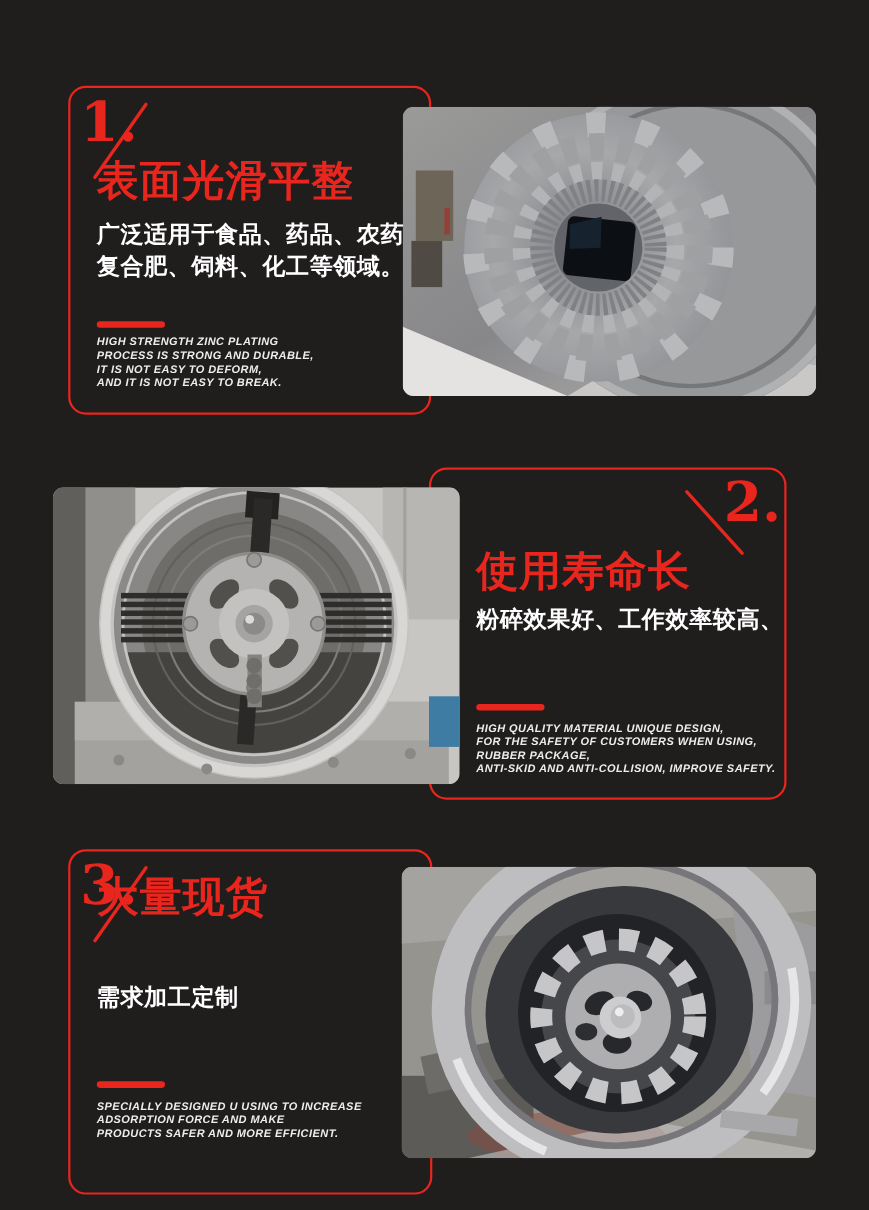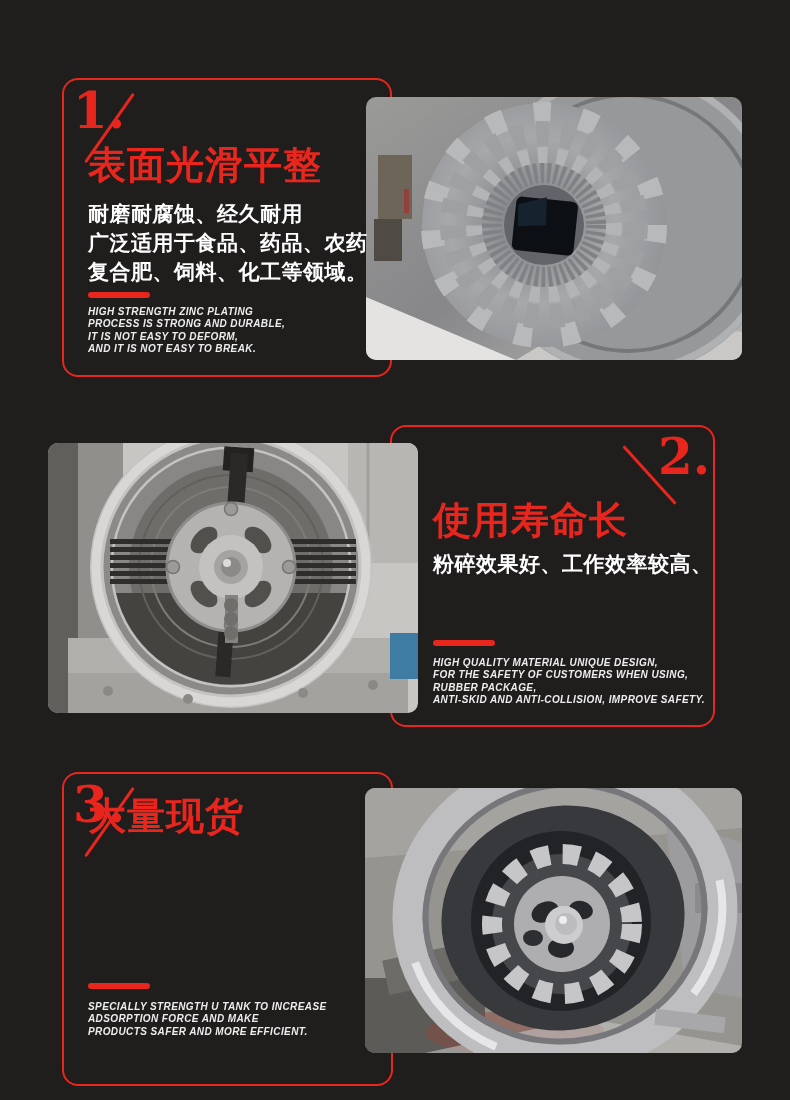--- a/index.html
+++ b/index.html
@@ -152,21 +152,20 @@
     <rect x="148" y="102" width="62" height="54" rx="6" fill="#0c0f13" transform="rotate(6 178 128)"></rect>
     <polygon points="150,110 178,100 180,128 152,132" fill="#16222e" transform="rotate(6 178 128)"></polygon>
   </svg>
 </figure>
 
 <div class="num" id="num1">1.</div>
 <div class="slash" id="slash1"></div>
 <h2 class="heading" id="heading1">表面光滑平整</h2>
 
 <div class="cnbody" id="body1">
-  <div class="bline">耐磨耐腐蚀、经久耐用</div>
   <div class="bline">广泛适用于食品、药品、农药</div>
   <div class="bline">复合肥、饲料、化工等领域。</div>
 </div>
 
 <div class="rule" id="rule1"></div>
 
 <div class="eng" id="eng1">
   <div class="eline">HIGH STRENGTH ZINC PLATING</div>
   <div class="eline">PROCESS IS STRONG AND DURABLE,</div>
   <div class="eline">IT IS NOT EASY TO DEFORM,</div>
@@ -289,21 +288,22 @@
     <circle cx="198" cy="132" r="4" fill="#eeeef0"></circle>
     <rect x="290" y="225" width="70" height="16" fill="#a8a8aa" transform="rotate(7 325 233)"></rect>
   </svg>
 </figure>
 
 <div class="num" id="num3">3.</div>
 <div class="slash" id="slash3"></div>
 <h2 class="heading" id="heading3">大量现货</h2>
 
 <div class="cnbody" id="body3">
+  <div class="bline">需求加工定制</div>
 </div>
 
 <div class="rule" id="rule3"></div>
 
 <div class="eng" id="eng3">
-  <div class="eline">SPECIALLY STRENGTH U TANK TO INCREASE</div>
+  <div class="eline">SPECIALLY DESIGNED U USING TO INCREASE</div>
   <div class="eline">ADSORPTION FORCE AND MAKE</div>
   <div class="eline">PRODUCTS SAFER AND MORE EFFICIENT.</div>
 </div>
 
 </body></html>

